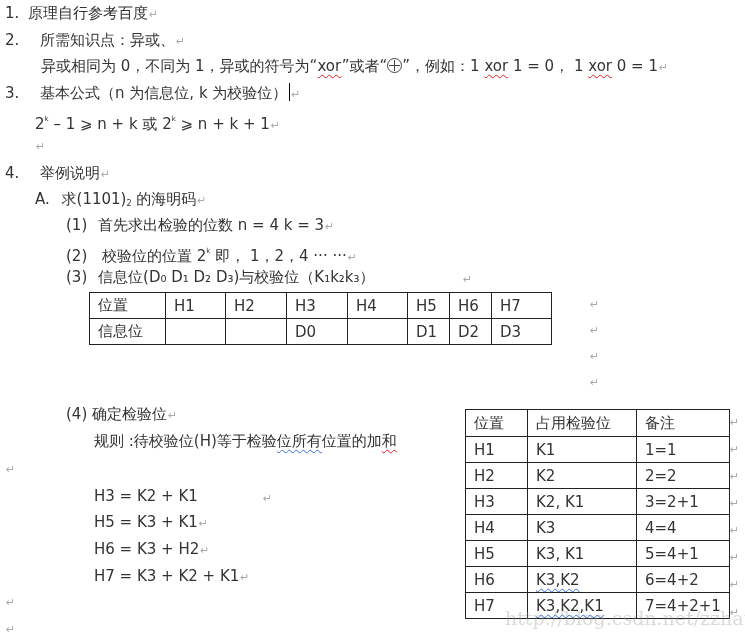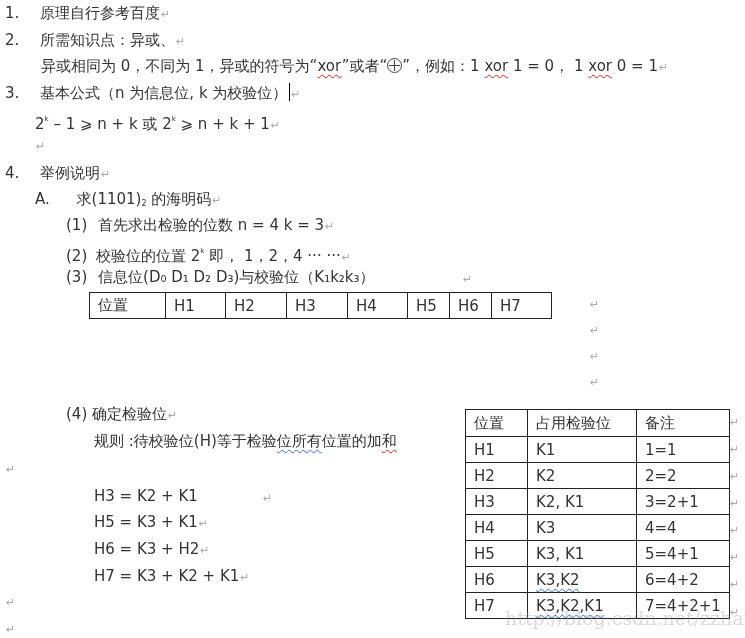--- a/index.html
+++ b/index.html
@@ -25,21 +25,21 @@
   .watermark {
     position: absolute; left: 505px; top: 607px; font-family: "DejaVu Serif", serif;
     font-size: 19px; color: rgba(150,150,150,0.35); white-space: nowrap; pointer-events: none;
   }
 </style>
 </head>
 <body>
 
 <div class="line" style="left:5px;top:3px;">
   <span>1.</span>
-  <span style="margin-left:16px">原理自行参考百度</span><span class="pm">↵</span>
+  <span style="margin-left:4px">原理自行参考百度</span><span class="pm">↵</span>
 </div>
 
 <div class="line" style="left:5px;top:30px;">
   <span>2.</span>
   <span style="margin-left:16px">所需知识点：异或、</span><span class="pm">↵</span>
 </div>
 
 <div class="line" style="left:41px;top:56px;">
   <span>异或相同为 0，不同为 1，异或的符号为“</span><span class="sq-red">xor</span><span>”或者“</span><span class="circle-plus"></span><span>”，例如：1 </span><span class="sq-red">xor</span><span> 1 = 0，  1 </span><span class="sq-red">xor</span><span> 0 = 1</span><span class="pm">↵</span>
 </div>
@@ -55,50 +55,60 @@
 
 <div class="line pm" style="left:35px;top:137px;">↵</div>
 
 <div class="line" style="left:5px;top:163px;">
   <span>4.</span>
   <span style="margin-left:16px">举例说明</span><span class="pm">↵</span>
 </div>
 
 <div class="line" style="left:35px;top:189px;">
   <span>A.</span>
-  <span style="margin-left:22px">求(1101)</span><sub class="s">2</sub><span> 的海明码</span><span class="pm">↵</span>
+  <span style="margin-left:7px">求(1101)</span><sub class="s">2</sub><span> 的海明码</span><span class="pm">↵</span>
 </div>
 
 <div class="line" style="left:66px;top:215px;">
   <span>(1)</span>
   <span style="margin-left:6px">首先求出检验的位数 n = 4       k = 3</span><span class="pm">↵</span>
 </div>
 
 <div class="line" style="left:66px;top:241px;">
   <span>(2)</span>
-  <span style="margin-left:4px">校验位的位置 2</span><sup class="k">k</sup><span> 即，   1，2，4 ··· ···</span><span class="pm">↵</span>
+  <span style="margin-left:10px">校验位的位置 2</span><sup class="k">k</sup><span> 即，   1，2，4 ··· ···</span><span class="pm">↵</span>
 </div>
 
 <div class="line" style="left:66px;top:267px;">
   <span>(3)</span>
   <span style="margin-left:6px">信息位(D₀ D₁ D₂ D₃)与校验位（K₁k₂k₃）</span>
 </div>
 <div class="line pm" style="left:462px;top:270px;">↵</div>
 
 <table class="grid" style="left:89px;top:292px;">
   <tbody>
       <tr>
     <td style="width:67px">位置</td>
     <td style="width:51px">H1</td>
     <td style="width:52px">H2</td>
     <td style="width:52px">H3</td>
     <td style="width:51px">H4</td>
     <td style="width:33px">H5</td>
     <td style="width:33px">H6</td>
     <td style="width:51px">H7</td>
+  </tr>
+  <tr>
+    <td>信息位</td>
+    <td></td>
+    <td></td>
+    <td>D0</td>
+    <td></td>
+    <td>D1</td>
+    <td>D2</td>
+    <td>D3</td>
   </tr>
 </tbody>
   </table>
 <div class="after-mark" style="left:590px;top:298px;">↵</div>
 <div class="after-mark" style="left:590px;top:324px;">↵</div>
 <div class="after-mark" style="left:590px;top:350px;">↵</div>
 <div class="after-mark" style="left:590px;top:376px;">↵</div>
 
 <div class="line" style="left:66px;top:404px;">
   <span>(4)</span>

